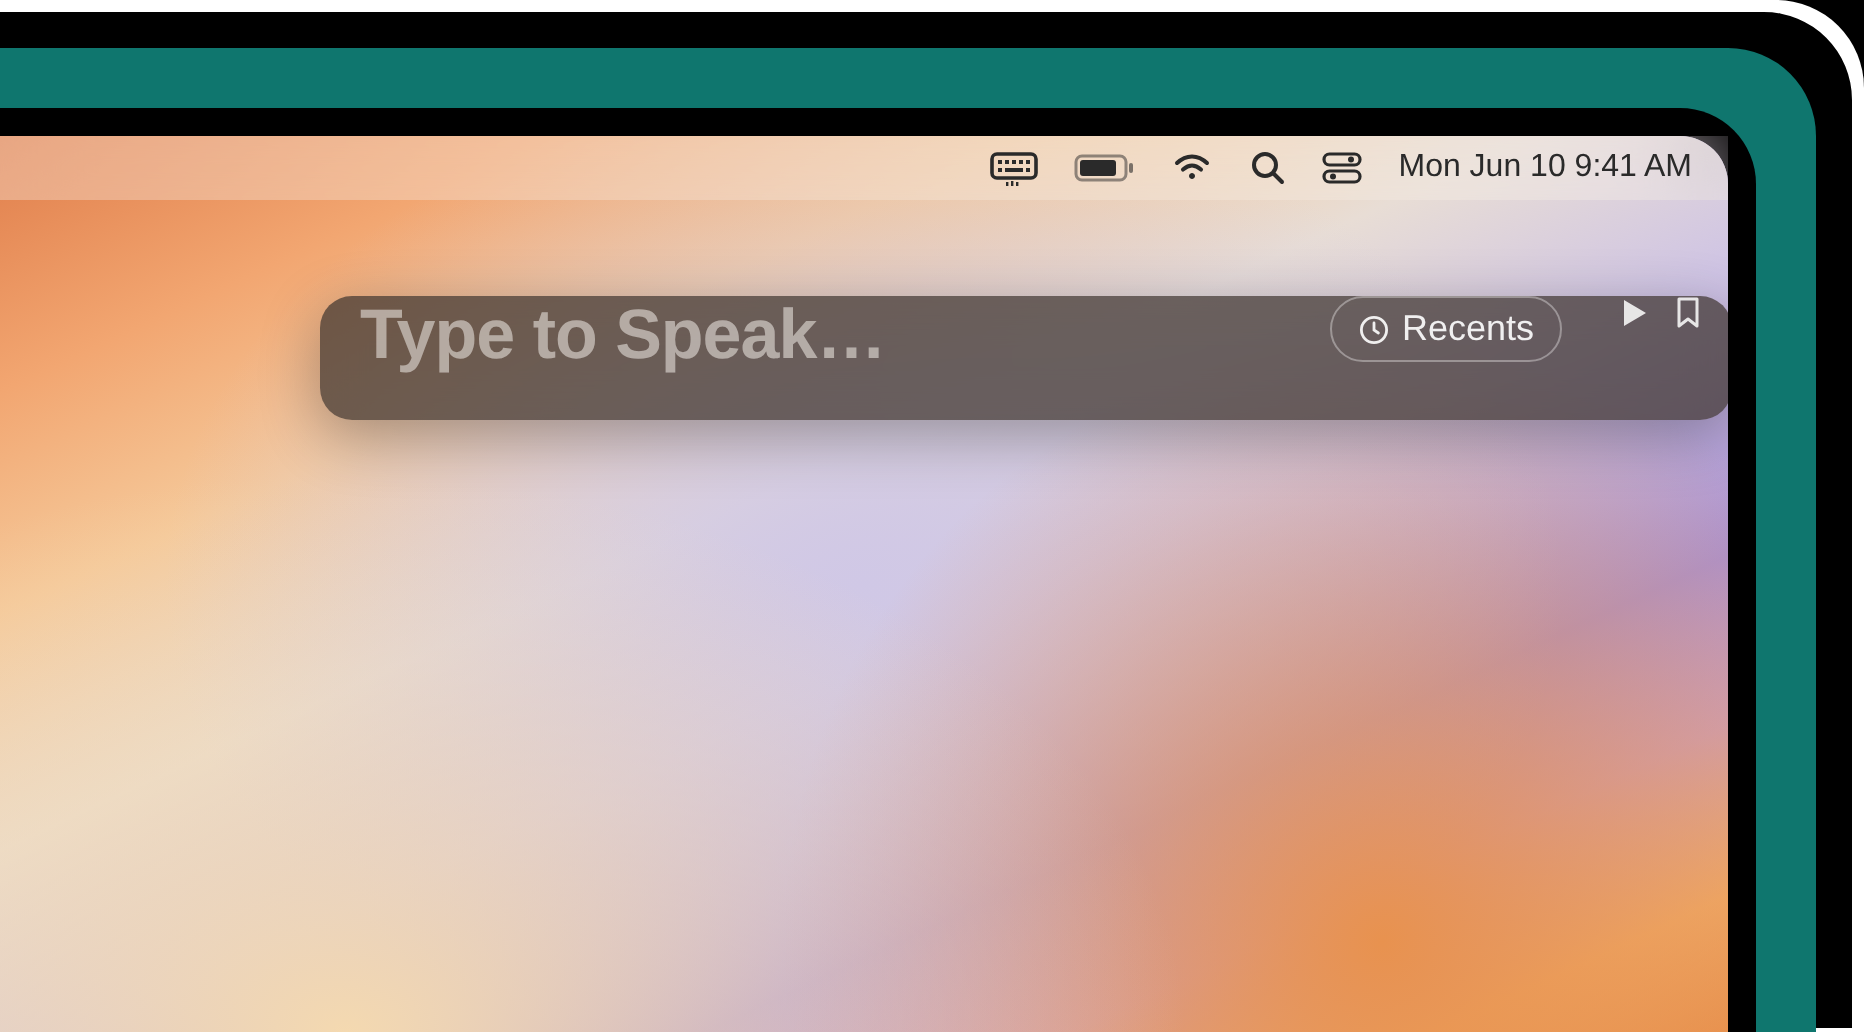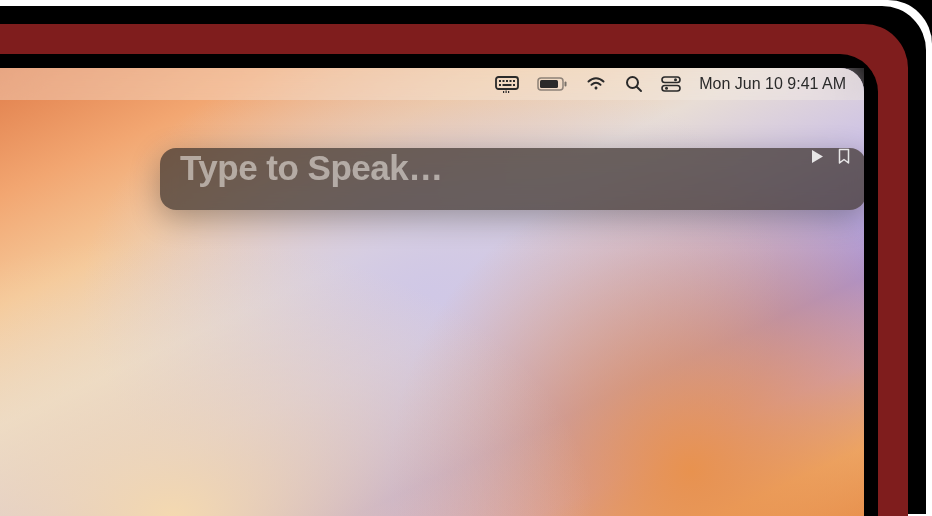--- a/index.html
+++ b/index.html
@@ -178,21 +178,21 @@
       pointer-events: none;
     }
     
     .outer-shell {
       position: absolute;
       top: 24px;
       right: 24px;
       left: 0;
       bottom: 0;
       border-top-right-radius: 44px;
-      background: #7f1d1d;
+      background: #0f766e;
     }
   </style>
 </head>
 <body>
 
 <div class="device-frame">
   <div class="white-border"></div>
   <div class="outer-shell">
     <div class="screen-bezel">
       <div class="screen">
@@ -248,20 +248,29 @@
               <circle cx="5.5" cy="12.25" r="1.5" fill="currentColor"></circle>
             </svg>
           </div>
 
           <div class="menubar-datetime">Mon Jun 10  9:41 AM</div>
         </div>
 
         <div class="type-to-speak-panel">
           <div class="speak-input-placeholder">Type to Speak…</div>
 
+          <div class="recents-pill">
+            <span>
+              <svg width="16" height="16" viewBox="0 0 16 16" fill="none">
+                <circle cx="8" cy="8" r="6.3" stroke="currentColor" stroke-width="1.4"></circle>
+                <path d="M8 4.5 V8 L10.2 9.5" stroke="currentColor" stroke-width="1.4" stroke-linecap="round"></path>
+              </svg>
+            </span>
+            <span>Recents</span>
+          </div>
 
           <div class="panel-icon-group">
             <div class="panel-icon">
               <svg width="13" height="15" viewBox="0 0 13 15" fill="currentColor">
                 <path d="M1 1 L12 7.5 L1 14 Z"></path>
               </svg>
             </div>
             <div class="panel-icon">
               <svg width="12" height="17" viewBox="0 0 12 17" fill="none">
                 <path d="M1.5 1.5 H10.5 V15 L6 11.5 L1.5 15 Z" stroke="currentColor" stroke-width="1.5" stroke-linejoin="round"></path>

